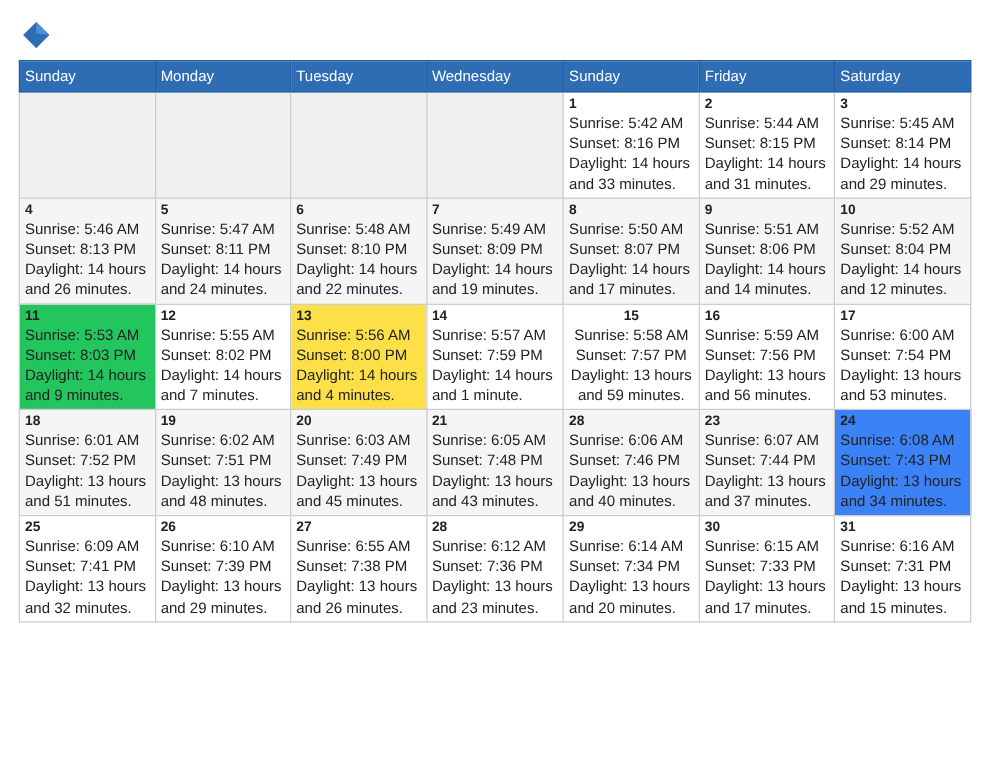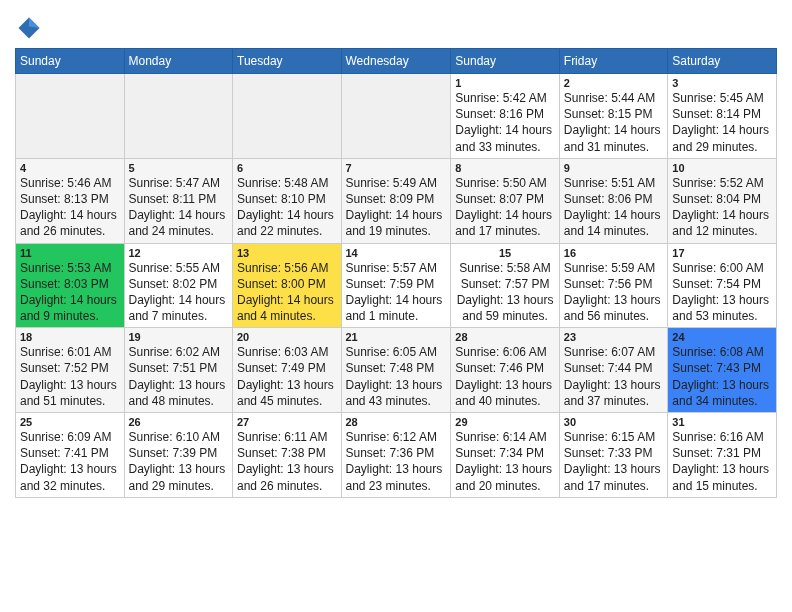--- a/index.html
+++ b/index.html
@@ -322,21 +322,21 @@
           </td>
           <td style="background: rgb(255, 255, 255);">
             <span class="day-num">26</span>
             <div class="day-info" style="white-space: pre-line;">Sunrise: 6:10 AM
 Sunset: 7:39 PM
 Daylight: 13 hours
 and 29 minutes.</div>
           </td>
           <td style="background: rgb(255, 255, 255);">
             <span class="day-num">27</span>
-            <div class="day-info" style="white-space: pre-line;">Sunrise: 6:11 AM
+            <div class="day-info" style="white-space: pre-line;">Sunrise: 6:55 AM
 Sunset: 7:38 PM
 Daylight: 13 hours
 and 26 minutes.</div>
           </td>
           <td style="background: rgb(255, 255, 255);">
             <span class="day-num">28</span>
             <div class="day-info" style="white-space: pre-line;">Sunrise: 6:12 AM
 Sunset: 7:36 PM
 Daylight: 13 hours
 and 23 minutes.</div>

